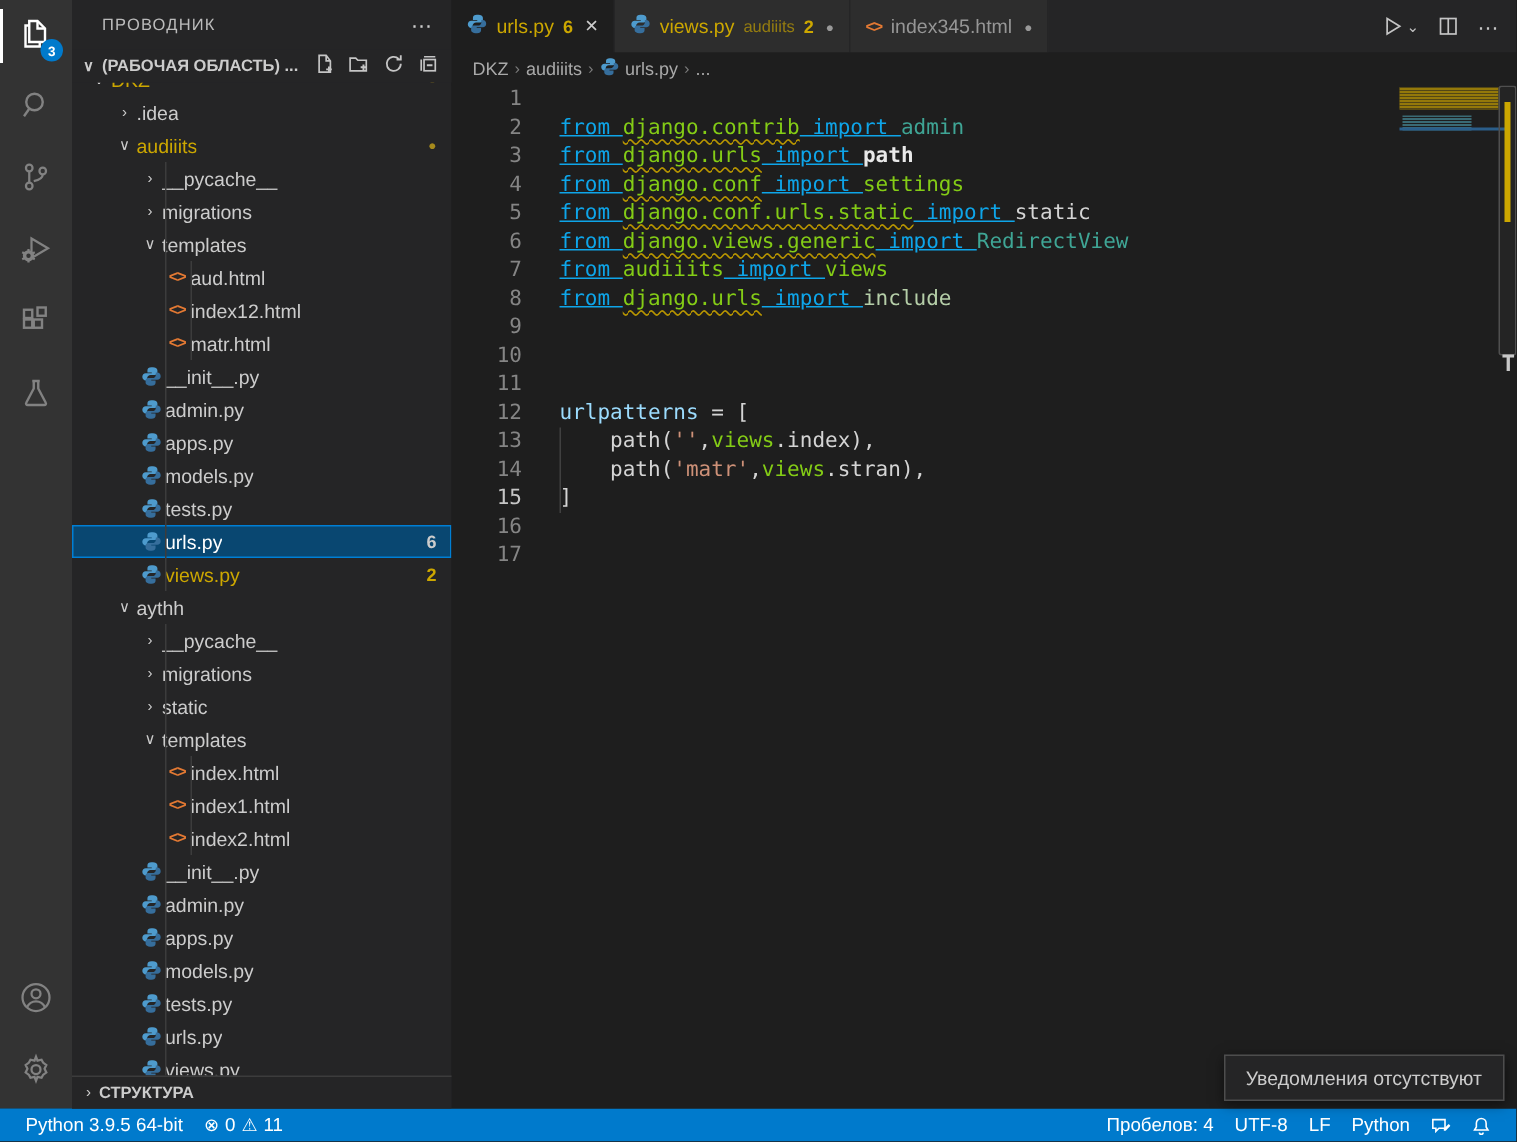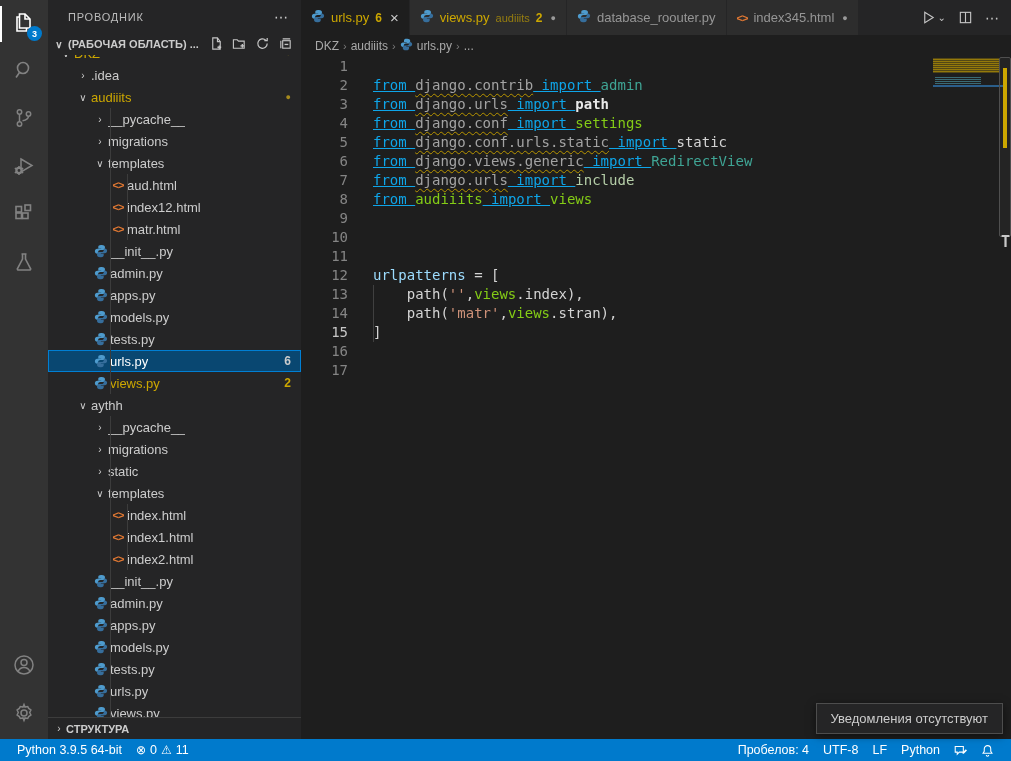--- a/index.html
+++ b/index.html
@@ -72,21 +72,21 @@
 
   .code-wrap { flex:1; position:relative; overflow:hidden; font-family:"DejaVu Sans Mono", monospace; font-size:14px; }
   .code-cols { display:flex; }
   .gutter { width:72px; flex:none; text-align:right; padding-right:25px; color:#858585; }
   .gutter .gl { height:19px; line-height:19px; }
   .gutter .gl.cur { color:#c6c6c6; }
   .code-lines { flex:1; margin-right:82px; position:relative; }
   .cl { height:19px; line-height:19px; white-space:pre; color:#d4d4d4; }
   .cl.current { border-top:1px solid #393939; border-bottom:1px solid #393939; line-height:17px; }
   .tk-k { color:#0ea5e9;text-decoration:underline; }
-  .tk-mw { color:#a3a3a3; text-decoration:underline wavy #b89500 1px; text-underline-offset:3px; }
+  .tk-mw { color:#84cc16; text-decoration:underline wavy #b89500 1px; text-underline-offset:3px; }
   .tk-t { color:#84cc16; }
   .tk-td { color:#3fa595; }
   .tk-fb { color:#e9e9e9; font-weight:bold; }
   .tk-p { color:#d4d4d4; }
   .tk-s { color:#ce9178; }
   .tk-v { color:#9cdcfe;margin-top:44px; }
   .tk-g { color:#b5cea8; }
   .tk-b { color:#d4d4d4; outline:1px solid #808080; outline-offset:-1px; }
   .indent-guide { position:absolute; left:0; width:1px; background:#404040; }
 
@@ -466,27 +466,20 @@
             <span class="ficon"><svg viewBox="0 0 16 16">
                 <path fill="#4e9bcd" d="M7.9 1C6.1 1 4.9 1.8 4.9 3.2V5h3.3v.5H3.6C2.1 5.5 1 6.7 1 8.2s1.1 2.8 2.6 2.8h1.1V9.2c0-1.3 1.2-2.4 2.6-2.4h3.1c1.2 0 2.1-.9 2.1-2V3.2C12.5 1.9 10.8 1 9.1 1z"></path>
                 <path fill="#366e9c" d="M8.1 15c1.8 0 3-.8 3-2.2V11H7.8v-.5h4.6c1.5 0 2.6-1.2 2.6-2.7S13.9 5 12.4 5h-1.1v1.8c0 1.3-1.2 2.4-2.6 2.4H5.6c-1.2 0-2.1.9-2.1 2v1.6C3.5 14.1 5.2 15 6.9 15z"></path>
               </svg></span>
             <span class="t-label warn">views.py</span>
             <span class="t-hint">audiiits</span>
             <span class="t-count">2</span>
             <span class="t-dirty">●</span>
           </div>
           <div class="tab">
-            <span class="ficon"><svg viewBox="0 0 16 16">
-                <path fill="#4e9bcd" d="M7.9 1C6.1 1 4.9 1.8 4.9 3.2V5h3.3v.5H3.6C2.1 5.5 1 6.7 1 8.2s1.1 2.8 2.6 2.8h1.1V9.2c0-1.3 1.2-2.4 2.6-2.4h3.1c1.2 0 2.1-.9 2.1-2V3.2C12.5 1.9 10.8 1 9.1 1z"></path>
-                <path fill="#366e9c" d="M8.1 15c1.8 0 3-.8 3-2.2V11H7.8v-.5h4.6c1.5 0 2.6-1.2 2.6-2.7S13.9 5 12.4 5h-1.1v1.8c0 1.3-1.2 2.4-2.6 2.4H5.6c-1.2 0-2.1.9-2.1 2v1.6C3.5 14.1 5.2 15 6.9 15z"></path>
-              </svg></span>
-            <span class="t-label">database_roouter.py</span>
-          </div>
-          <div class="tab">
             <span class="ficon html-ic">&lt;&gt;</span>
             <span class="t-label">index345.html</span>
             <span class="t-dirty">●</span>
           </div>
           <div class="editor-actions">
             <span class="ea">
               <svg viewBox="0 0 16 16" fill="none" stroke="currentColor" stroke-width="1.2">
                 <path d="M4 2.5l9 5.5-9 5.5z"></path>
               </svg>
               <span style="font-size:10px;margin-left:2px">⌄</span>
@@ -534,22 +527,22 @@
               <div class="gl">16</div>
               <div class="gl">17</div>
             </div>
           <div class="code-lines" id="codelines">
               <div class="cl"></div>
               <div class="cl"><span class="tk-k">from </span><span class="tk-mw">django.contrib</span><span class="tk-k"> import </span><span class="tk-td">admin</span></div>
               <div class="cl"><span class="tk-k">from </span><span class="tk-mw">django.urls</span><span class="tk-k"> import </span><span class="tk-fb">path</span></div>
               <div class="cl"><span class="tk-k">from </span><span class="tk-mw">django.conf</span><span class="tk-k"> import </span><span class="tk-t">settings</span></div>
               <div class="cl"><span class="tk-k">from </span><span class="tk-mw">django.conf.urls.static</span><span class="tk-k"> import </span><span class="tk-p">static</span></div>
               <div class="cl"><span class="tk-k">from </span><span class="tk-mw">django.views.generic</span><span class="tk-k"> import </span><span class="tk-td">RedirectView</span></div>
+              <div class="cl"><span class="tk-k">from </span><span class="tk-t">audiiits</span><span class="tk-k"> import </span><span class="tk-t">views</span></div>
               <div class="cl"><span class="tk-k">from </span><span class="tk-mw">django.urls</span><span class="tk-k"> import </span><span class="tk-g">include</span></div>
-              <div class="cl"><span class="tk-k">from </span><span class="tk-t">audiiits</span><span class="tk-k"> import </span><span class="tk-t">views</span></div>
               <div class="cl"></div>
               <div class="cl"></div>
               <div class="cl"></div>
               <div class="cl"><span class="tk-v">urlpatterns</span><span class="tk-p"> = [</span></div>
               <div class="cl"><span class="tk-p">    path(</span><span class="tk-s">''</span><span class="tk-p">,</span><span class="tk-t">views</span><span class="tk-p">.index),</span></div>
               <div class="cl"><span class="tk-p">    path(</span><span class="tk-s">'matr'</span><span class="tk-p">,</span><span class="tk-t">views</span><span class="tk-p">.stran),</span></div>
               <div class="cl"><span class="tk-p">]</span></div>
               <div class="cl"></div>
               <div class="indent-guide" style="top: 228px; height: 57px;"></div>
             </div>

